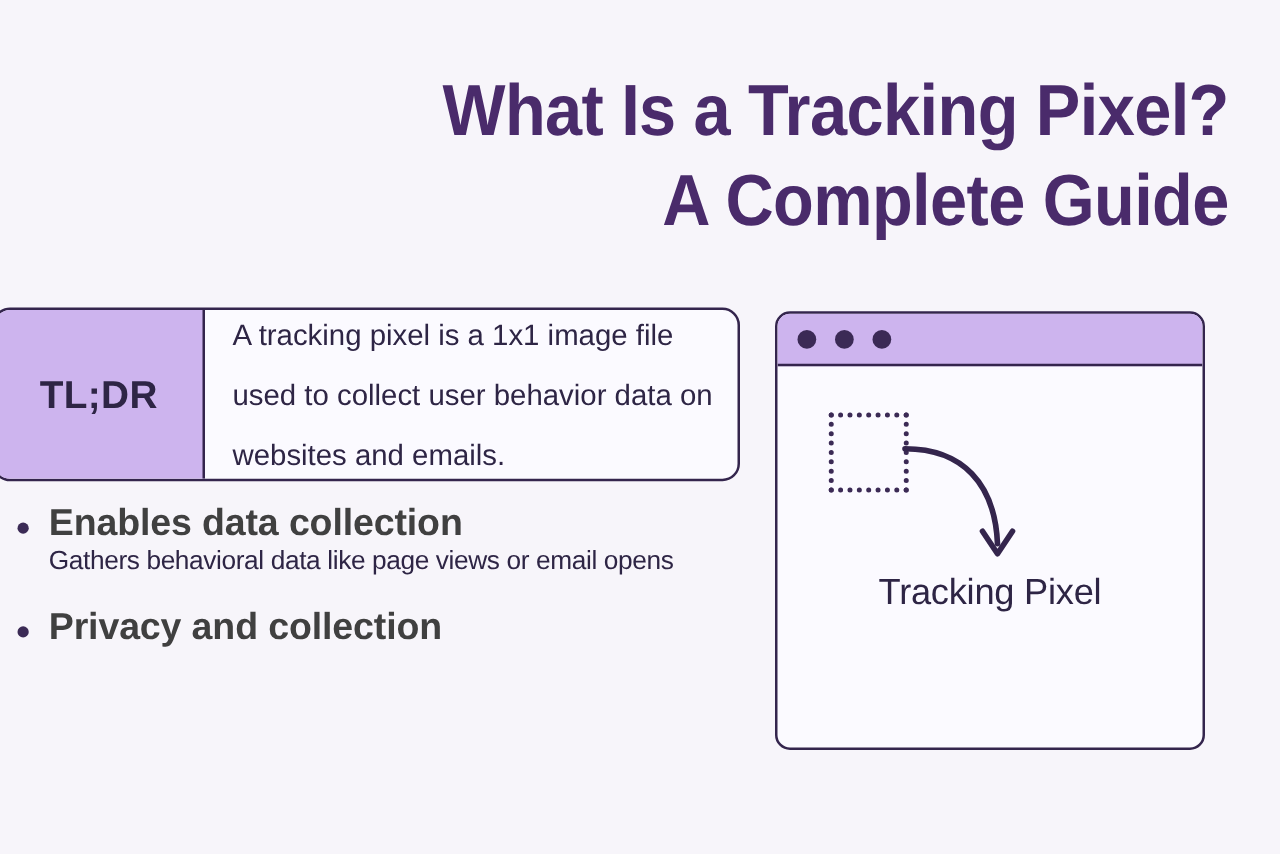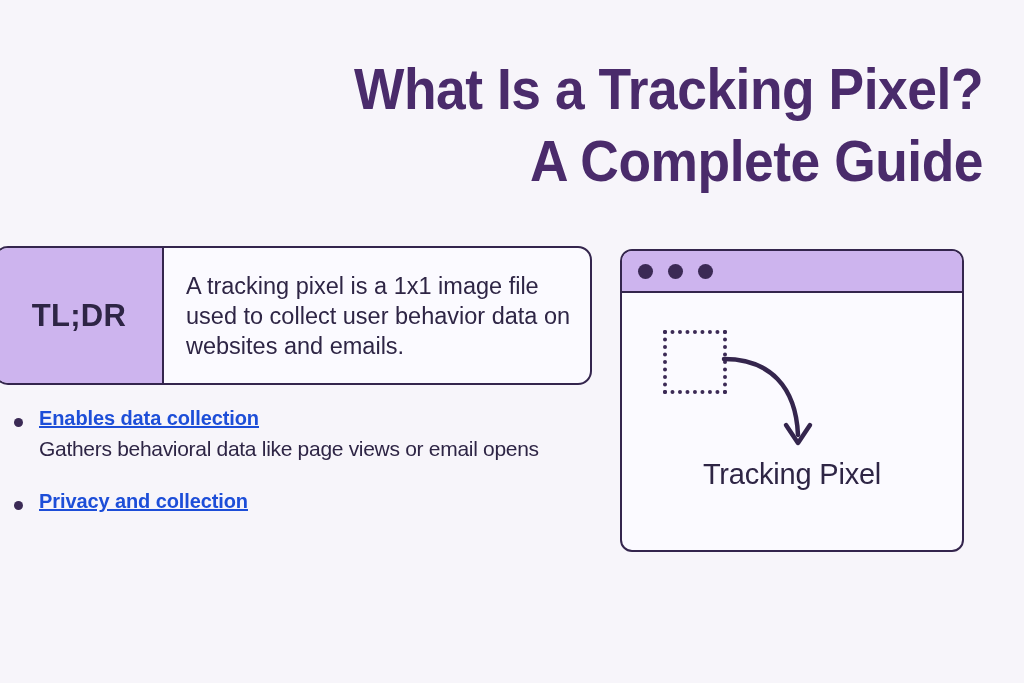--- a/index.html
+++ b/index.html
@@ -71,21 +71,21 @@
     font-weight: bold;
     letter-spacing: 0.3px;
   }
   .tldr-body {
     flex: 1 1 auto;
     display: flex;
     align-items: center;
     padding: 0 16px 0 22px;
     color: #2e2545;
     font-size: 23.5px;
-    line-height: 30px;
+    line-height: 48px;
     font-weight: normal;
   }
 
   
   .bullets {
     position: absolute;
     left: 10px;
     top: 404px;
     width: 620px;
   }
@@ -99,44 +99,43 @@
     position: absolute;
     left: 4px;
     top: 14px;
     width: 9px;
     height: 9px;
     border-radius: 50%;
     background: #3b2a55;
   }
   .bullet-title {
     display: block;
-    color: #1d4ed8;
-    font-size: 20px;
+    color: #404040;
+    font-size: 30px;
     font-weight: bold;
     line-height: 29px;
     letter-spacing: -0.1px;
-    text-decoration: underline;
   }
   .bullet-sub {
     display: block;
     color: #2e2545;
     font-size: 21px;
     font-weight: normal;
     line-height: 28px;
     margin-top: 2px;
     letter-spacing: -0.3px;
   }
 
   
   .browser {
     position: absolute;
     left: 620px;
     top: 249px;
     width: 344px;
-    height: 303px;
+    height: 351px;
     box-sizing: border-box;
     border: 2.5px solid #34254d;
     border-radius: 12px;
     background: #fbfaff;
     overflow: hidden;
   }
   .browser-titlebar {
     height: 42px;
     background: #cdb4ee;
     border-bottom: 2.5px solid #34254d;

